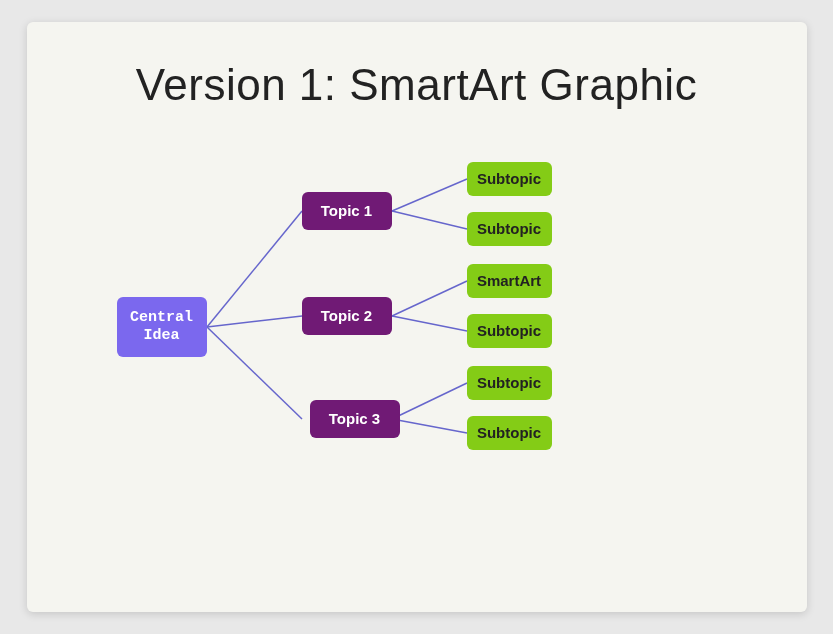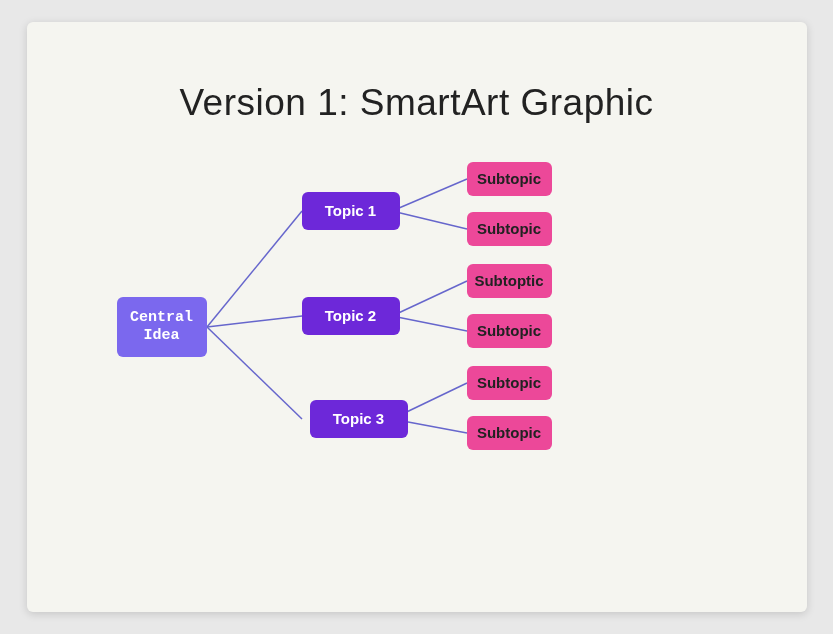--- a/index.html
+++ b/index.html
@@ -18,24 +18,24 @@
       height: 590px;
       background: #f5f5f0;
       border-radius: 6px;
       box-shadow: 0 2px 8px rgba(0,0,0,0.15);
       position: relative;
       overflow: hidden;
     }
 
     .slide-title {
       text-align: center;
-      font-size: 37px;
+      font-size: 44px;
       font-weight: 400;
       color: #222;
-      padding-top: 60px;
+      padding-top: 38px;
       letter-spacing: 0.5px;
     }
 
     .diagram {
       position: absolute;
       top: 120px;
       left: 80px;
       right: 80px;
       bottom: 40px;
     }
@@ -64,43 +64,43 @@
     .node-central {
       background: #7B68EE;
       width: 90px;
       height: 60px;
       left: 10px;
       top: 155px;
       font-family: Liberation Mono, monospace;
     }
 
     .node-topic {
-      background: #6d28d9;
-      width: 98px;
+      background: #701a75;
+      width: 90px;
       height: 38px;
     }
 
     .node-topic-1 {
       left: 195px;
       top: 50px;
     }
 
     .node-topic-2 {
       left: 195px;
       top: 155px;
       text-align: center;
     }
 
     .node-topic-3 {
       left: 203px;
       top: 258px;
     }
 
     .node-subtopic {
-      background: #ec4899;
+      background: #84cc16;
       width: 85px;
       height: 34px;
       color: #222;
     }
 
     .node-sub-1a { left: 360px; top: 20px; }
     .node-sub-1b { left: 360px; top: 70px; }
     .node-sub-2a { left: 360px; top: 122px; }
     .node-sub-2b { left: 360px; top: 172px; }
     .node-sub-3a { left: 360px; top: 224px; }
@@ -149,21 +149,21 @@
       <span>Topic 3</span>
     </div>
 
     <div class="node node-subtopic node-sub-1a">
       <span>Subtopic</span>
     </div>
     <div class="node node-subtopic node-sub-1b">
       <span>Subtopic</span>
     </div>
     <div class="node node-subtopic node-sub-2a">
-      <span>Subtoptic</span>
+      <span>SmartArt</span>
     </div>
     <div class="node node-subtopic node-sub-2b">
       <span>Subtopic</span>
     </div>
     <div class="node node-subtopic node-sub-3a">
       <span>Subtopic</span>
     </div>
     <div class="node node-subtopic node-sub-3b">
       <span>Subtopic</span>
     </div>

